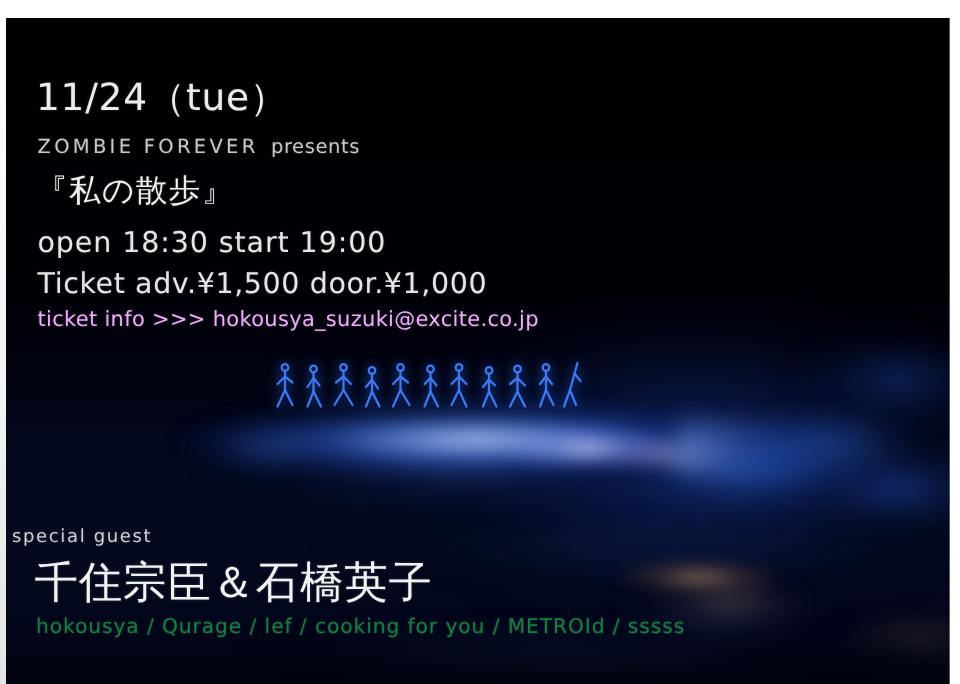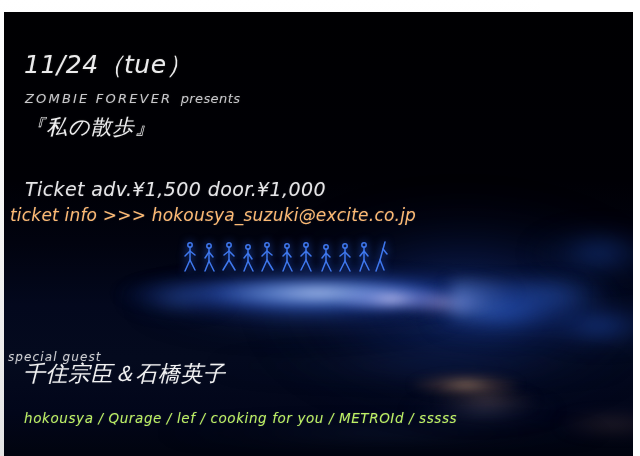--- a/index.html
+++ b/index.html
@@ -14,21 +14,20 @@
     font-family: "DejaVu Sans", sans-serif;
   }
 
   
   #viewer {
     position: relative;
     width: 540px;
     height: 456px;
     background: linear-gradient(#ffffff 0%, #f3f3f3 55%, #e4e4e4 100%);
     box-sizing: border-box;
-    font-style: italic;
   }
 
   
   #flyer {
     position: absolute;
     left: 4px;
     top: 12px;
     width: 629px;
     height: 444px;
     overflow: hidden;
@@ -282,42 +281,42 @@
     letter-spacing: 0.6px;
     color: #e6e6e8;
   }
   #price-line {
     left: 21px; top: 166px;
     font-size: 19px;
     letter-spacing: 0.4px;
     color: #e6e6e8;
   }
   #info-line {
-    left: 6px; top: 193px;
-    font-size: 17px;
+    left: 21px; top: 193px;
+    font-size: 14px;
     letter-spacing: 0.2px;
-    color: #fdba74;
+    color: #f0abfc;
   }
   #guest-label {
     left: 4px; top: 338px;
     font-size: 12px;
     letter-spacing: 1.1px;
     color: #cfcfd3;
   }
   #guest-name {
-    left: 19px; top: 347px;
-    font-size: 22px;
+    left: 19px; top: 357px;
+    font-size: 29px;
     letter-spacing: 0.5px;
     color: #f2f2f3;
   }
   #lineup-line {
     left: 20px; top: 398px;
     font-size: 13.5px;
     letter-spacing: 0.6px;
-    color: #bef264;
+    color: #15803d;
   }
 </style>
 </head>
 <body>
 
 <div id="viewer">
 
   <div id="flyer">
 
     <div class="sky sky-base"></div>
@@ -411,20 +410,21 @@
             <path d="M7 9 L11 14"></path>
         </g>
       </svg>
     </div>
 
     <div class="txt" id="date-line">11/24（tue）</div>
 
     <div class="txt" id="title-line">『私の散歩』</div>
 
     <div class="txt" id="presents-line"><span class="wide">ZOMBIE FOREVER</span><span>&nbsp;&nbsp;</span><span class="small">presents</span></div>
+    <div class="txt" id="time-line">open 18:30  start 19:00</div>
     <div class="txt" id="price-line">Ticket adv.¥1,500 door.¥1,000</div>
     <div class="txt" id="info-line">ticket info &gt;&gt;&gt; hokousya_suzuki@excite.co.jp</div>
 
     <div class="txt" id="guest-label">special guest</div>
     <div class="txt" id="guest-name">千住宗臣＆石橋英子</div>
     <div class="txt" id="lineup-line">hokousya / Qurage / lef / cooking for you / METROId / sssss</div>
 
   </div>
 </div>
 

